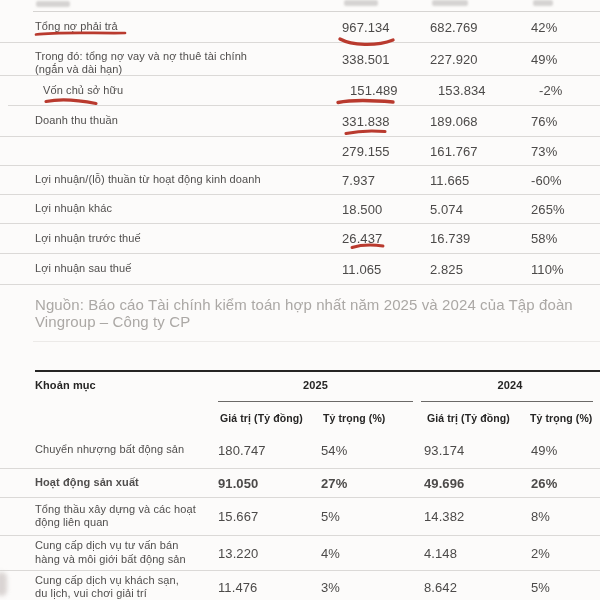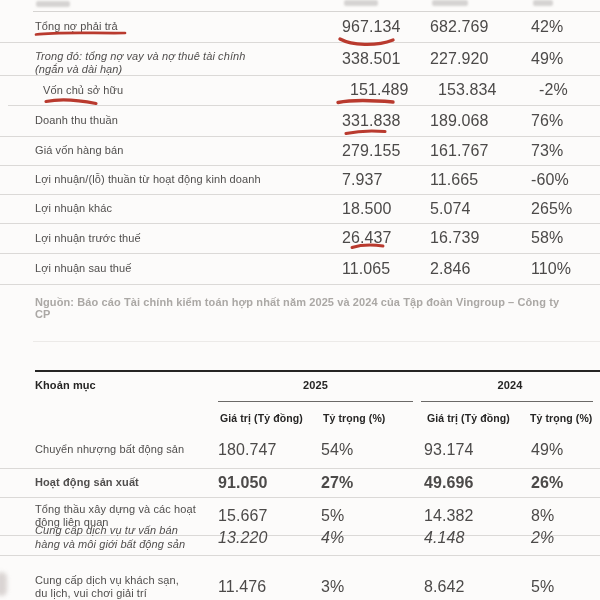--- a/index.html
+++ b/index.html
@@ -12,32 +12,32 @@
   
   .t1-row{
     position:absolute;left:0;width:600px;
     display:flex;align-items:center;
     border-bottom:1px solid #dbd9d7;
   }
   .t1-label{
     margin-left:35px;width:275px;font-size:11px;line-height:13px;
     white-space:pre-line;color:#504e4d;
   }
-  .t1-label.italic{font-style:italic;margin-top:9px;}
+  .t1-label.italic{margin-top:9px;}
   .num{
     position:absolute;top:50%;transform:translateY(-50%);
-    font-size:16px;color:#4c4a49;white-space:nowrap;
+    font-size:13px;color:#4c4a49;white-space:nowrap;
   }
   .c1{left:342px;} .c2{left:430px;} .c3{left:531px;}
   .top-divider{position:absolute;left:33px;width:567px;height:1px;background:#d6d4d2;top:11px;}
   .frag{position:absolute;background:#979492;opacity:.38;filter:blur(1.3px);border-radius:2px;height:6px;top:1px;}
   
   .source-note{
     position:absolute;left:35px;top:296px;width:540px;
-    font-size:11px;color:#aba8a5;letter-spacing:.1px;font-weight:bold;
+    font-size:15px;color:#aba8a5;letter-spacing:.1px;
   }
   .section-divider{position:absolute;left:33px;top:341px;width:567px;height:1px;background:#eceae8;}
   
   .t2-thick{position:absolute;left:35px;top:370px;width:565px;height:2px;background:#262524;}
   .t2-head{position:absolute;top:379px;font-size:11px;font-weight:bold;color:#262524;}
   .t2-year{text-align:center;}
   .t2-yearline{position:absolute;top:401px;height:1px;background:#6b6967;}
   .t2-sub{position:absolute;top:412px;font-size:10.5px;font-weight:bold;color:#262524;white-space:nowrap;}
   .t2-row{
     position:absolute;left:0;width:600px;
@@ -91,21 +91,20 @@
     </div>
 
     <div class="t1-row" style="top:105px;height:31px;">
       <div class="t1-label">Doanh thu thuần</div>
       <span class="num c1">331.838</span>
       <span class="num c2">189.068</span>
       <span class="num c3">76%</span>
     </div>
 
     <div class="t1-row" style="top:136px;height:29px;">
-      <div class="t1-label">Giá vốn hàng bán</div>
       <span class="num c1">279.155</span>
       <span class="num c2">161.767</span>
       <span class="num c3">73%</span>
     </div>
 
     <div class="t1-row" style="top:165px;height:29px;">
       <div class="t1-label">Lợi nhuận/(lỗ) thuần từ hoạt động kinh doanh</div>
       <span class="num c1">7.937</span>
       <span class="num c2">11.665</span>
       <span class="num c3">-60%</span>
@@ -121,21 +120,21 @@
     <div class="t1-row" style="top:223px;height:30px;">
       <div class="t1-label">Lợi nhuận trước thuế</div>
       <span class="num c1">26.437</span>
       <span class="num c2">16.739</span>
       <span class="num c3">58%</span>
     </div>
 
     <div class="t1-row" style="top:253px;height:31px;">
       <div class="t1-label">Lợi nhuận sau thuế</div>
       <span class="num c1">11.065</span>
-      <span class="num c2">2.846</span>
+      <span class="num c2">2.825</span>
       <span class="num c3">110%</span>
     </div>
   </div>
 
   <div class="source-note">Nguồn: Báo cáo Tài chính kiểm toán hợp nhất năm 2025 và 2024 của Tập đoàn Vingroup – Công ty CP</div>
   <div class="section-divider"></div>
 
   <div>
     <div class="t2-thick"></div>
 
@@ -169,21 +168,21 @@
 
     <div class="t2-row" style="top:497px;height:38px;">
       <div class="t2-label">Tổng thầu xây dựng và các hoạt
 động liên quan</div>
       <span class="num v1">15.667</span>
       <span class="num v2">5%</span>
       <span class="num v3">14.382</span>
       <span class="num v4">8%</span>
     </div>
 
-    <div class="t2-row" style="top:520px;height:35px;font-style:italic;">
+    <div class="t2-row" style="top:535px;height:35px;">
       <div class="t2-label">Cung cấp dịch vụ tư vấn bán
 hàng và môi giới bất động sản</div>
       <span class="num v1">13.220</span>
       <span class="num v2">4%</span>
       <span class="num v3">4.148</span>
       <span class="num v4">2%</span>
     </div>
 
     <div class="t2-row" style="top:570px;height:34px;border-bottom:none;">
       <div class="t2-label">Cung cấp dịch vụ khách sạn,

